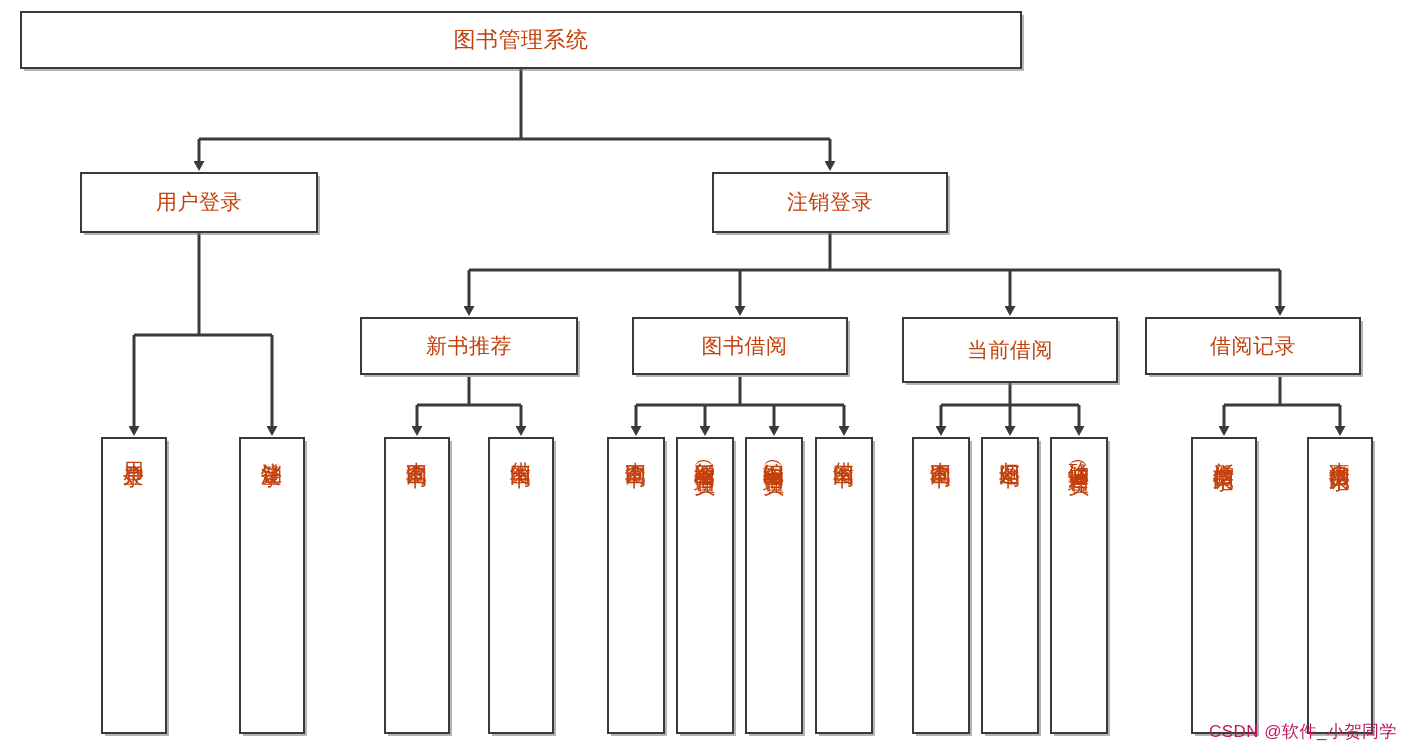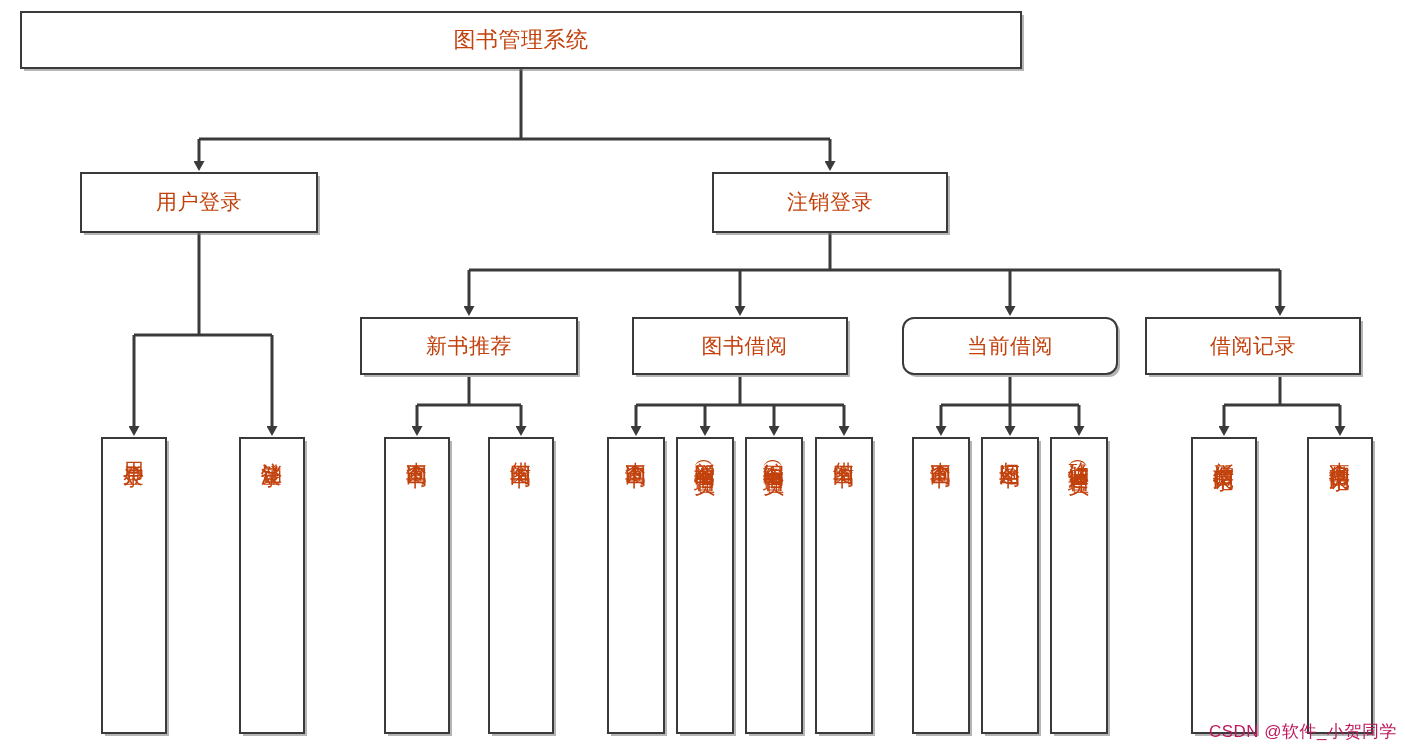--- a/index.html
+++ b/index.html
@@ -139,21 +139,21 @@
   <div class="node h" style="left:712px; top:172px; width:236px; height:61px;">
     <span class="lbl">注销登录</span>
   </div>
 
   <div class="node h" style="left:360px; top:317px; width:218px; height:58px;">
     <span class="lbl">新书推荐</span>
   </div>
   <div class="node h" style="left:632px; top:317px; width:216px; height:58px;padding-left:9px;">
     <span class="lbl">图书借阅</span>
   </div>
-  <div class="node h" style="left:902px; top:317px; width:216px; height:58px;border-radius:12px;">
+  <div class="node h" style="left:902px; top:317px; width:216px; height:66px;">
     <span class="lbl">当前借阅</span>
   </div>
   <div class="node h" style="left:1145px; top:317px; width:216px; height:58px;">
     <span class="lbl">借阅记录</span>
   </div>
 
   <div class="node v" style="left:101px; top:437px; width:66px; height:297px;">
     <span class="lbl">用户登录</span>
   </div>
   <div class="node v" style="left:239px; top:437px; width:66px; height:297px;">

